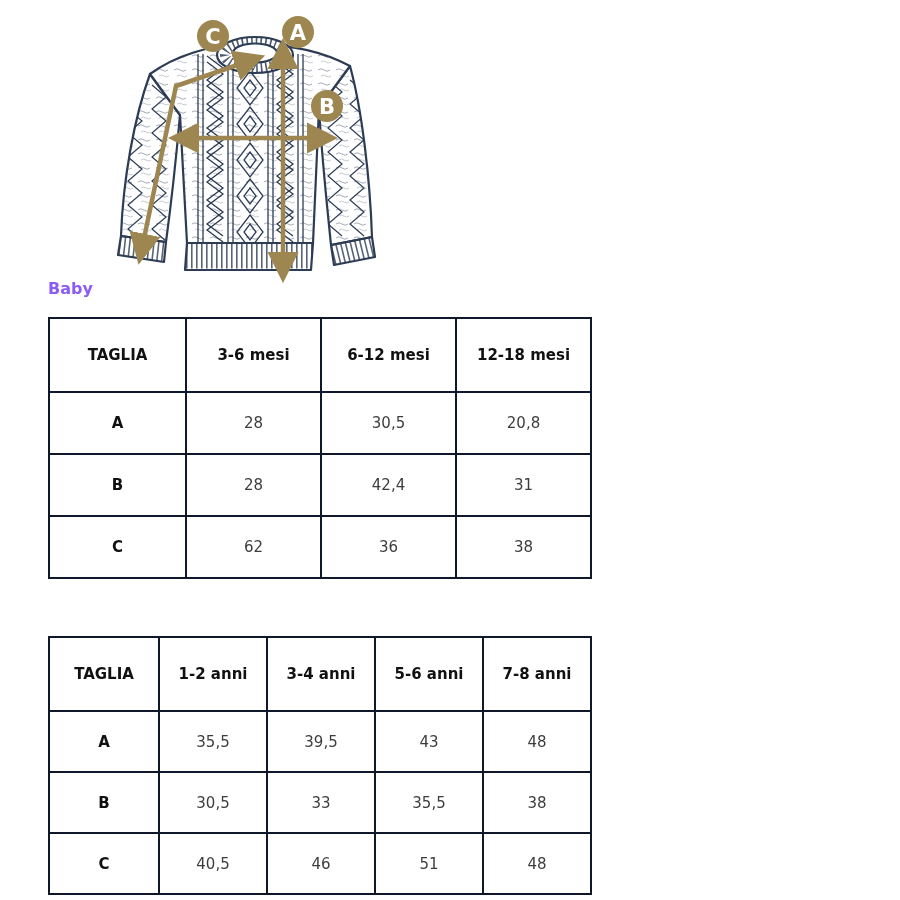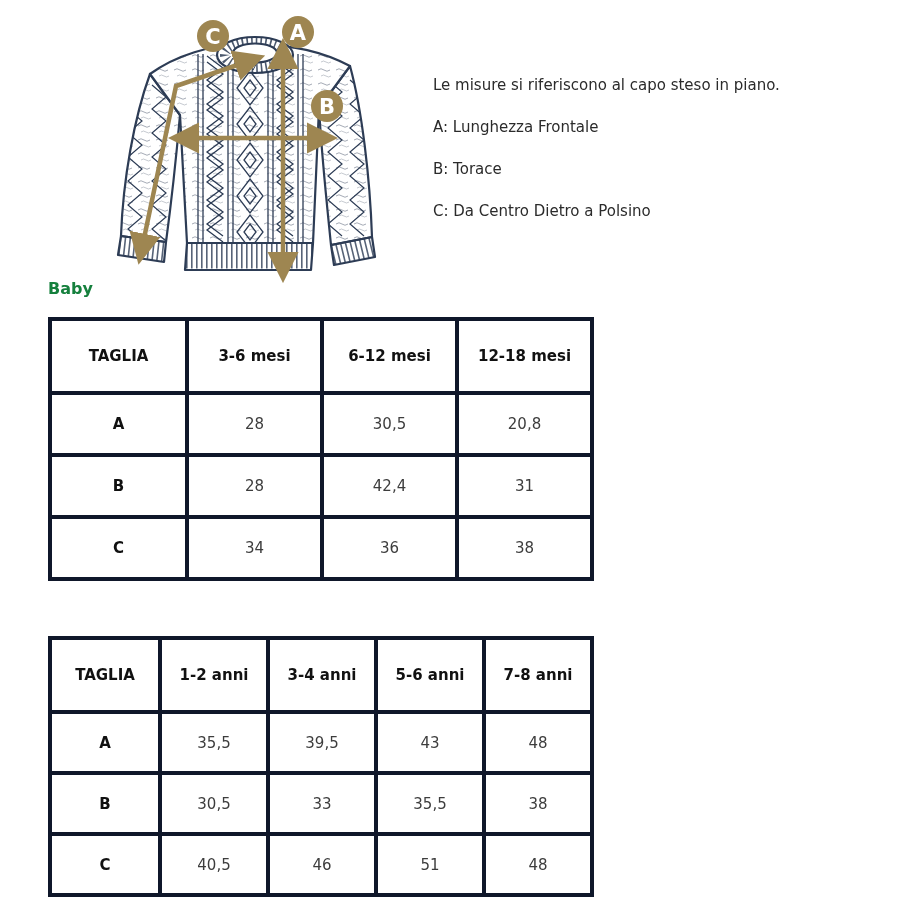--- a/index.html
+++ b/index.html
@@ -33,37 +33,37 @@
     line-height: 18px;
   }
   .legend p { margin: 0 0 24px 0; }
 
   
   .section-heading {
     position: absolute;
     left: 48px;
     font-size: 16px;
     font-weight: bold;
-    color: #15803d;
+    color: #8b5cf6;
   }
   #baby-heading { top: 279px; }
   #kids-heading { top: 635px; }
 
   
   .table-wrap { position: absolute; left: 48px; }
   #baby-table-wrap { top: 317px; }
   #kids-table-wrap { top: 636px; }
 
   table.size-table {
     border-collapse: collapse;
     table-layout: fixed;
     background: #ffffff;
   }
   table.size-table th, table.size-table td {
-    border: 4px solid #0f172a;
+    border: 2px solid #0f172a;
     text-align: center;
     vertical-align: middle;
     font-size: 15px;
     overflow: hidden;
   }
   table.size-table thead tr { height: 74px; }
   table.size-table thead th { font-weight: bold; color: #111111; }
   table.size-table tbody th { font-weight: bold; color: #111111; }
   table.size-table tbody td { font-weight: normal; color: #3d3d3d; margin-top: 7px; }
   #baby-table tbody tr { height: 62px; }
@@ -184,26 +184,20 @@
         <circle cx="198" cy="22" r="16" fill="#9e8651"></circle>
         <text x="198" y="23" text-anchor="middle" dominant-baseline="central" font-size="21" font-weight="bold" fill="#ffffff">A</text>
       </g>
       <g>
         <circle cx="227" cy="96" r="16" fill="#9e8651"></circle>
         <text x="227" y="97" text-anchor="middle" dominant-baseline="central" font-size="21" font-weight="bold" fill="#ffffff">B</text>
       </g>
     </svg>
   </div>
 
-  <div class="legend">
-    <p>Le misure si riferiscono al capo steso in piano.</p>
-    <p>A: Lunghezza Frontale</p>
-    <p>B: Torace</p>
-    <p>C: Da Centro Dietro a Polsino</p>
-  </div>
 
   <h3 class="section-heading" id="baby-heading">Baby</h3>
   <div class="table-wrap" id="baby-table-wrap">
     <table class="size-table" id="baby-table">
       <colgroup>
         <col style="width:137px">
           <col style="width:135px">
           <col style="width:135px">
           <col style="width:135px">
       </colgroup>
@@ -223,21 +217,21 @@
             <td>20,8</td>
           </tr>
           <tr>
             <th>B</th>
             <td>28</td>
             <td>42,4</td>
             <td>31</td>
           </tr>
           <tr>
             <th>C</th>
-            <td>34</td>
+            <td>62</td>
             <td>36</td>
             <td>38</td>
           </tr>
         </tbody>
       </table>
   </div>
 
   <h3 class="section-heading" id="kids-heading">Kids</h3>
   <div class="table-wrap" id="kids-table-wrap">
     <table class="size-table" id="kids-table">

